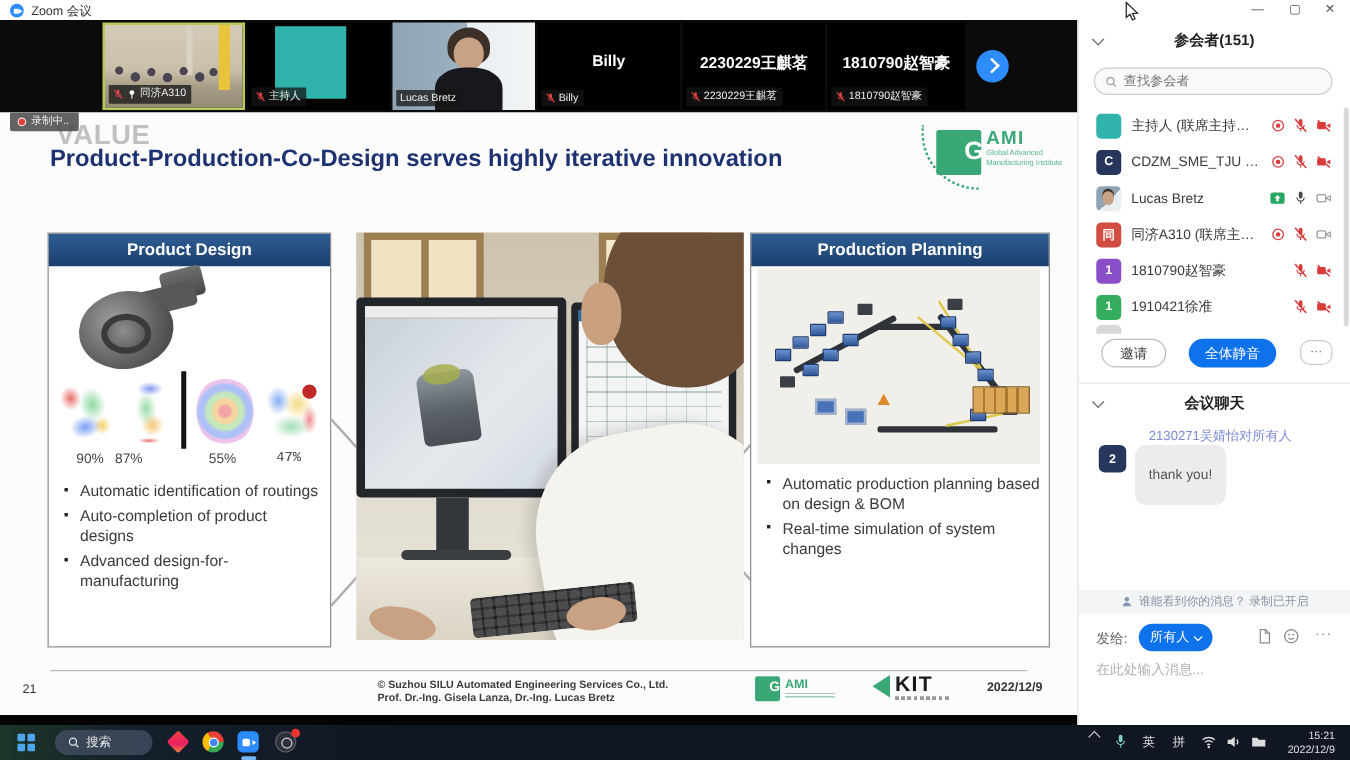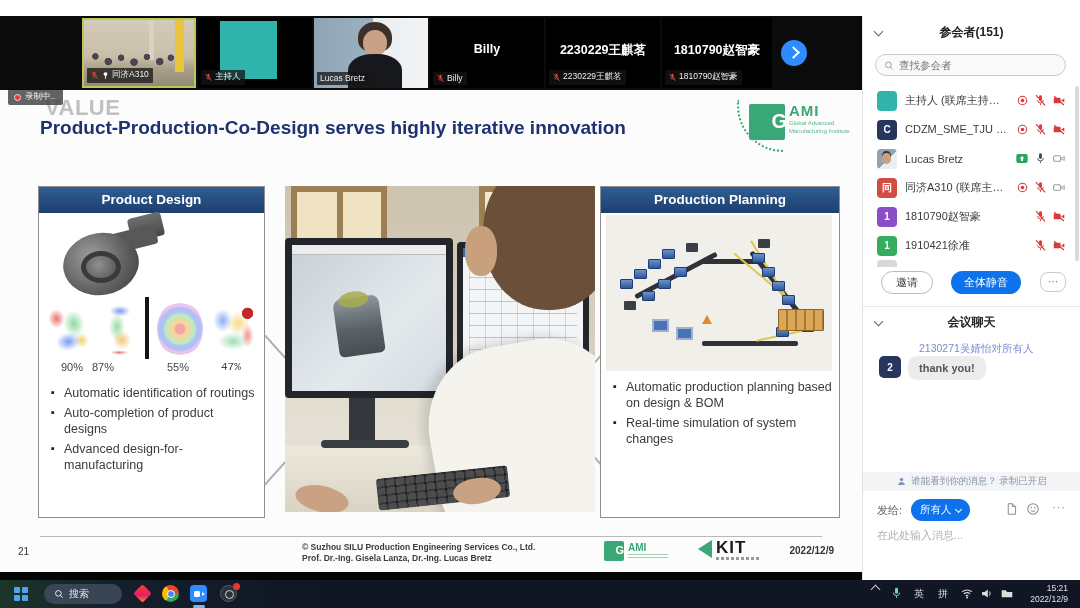--- a/index.html
+++ b/index.html
@@ -225,21 +225,21 @@
     font-size:10px; color:#666; width:26px; height:20px; line-height:16px; }
 
   #chat-divider { position:absolute; left:0; right:0; top:290px; height:1px; background:#e8e8e8; }
   #chat-head { position:absolute; left:0; right:0; top:298px; height:18px; }
   #chat-head .chev { position:absolute; left:12px; top:4px; }
   #chat-title { position:absolute; left:0; right:0; text-align:center; font-size:12px; font-weight:bold; color:#222; }
   #msg-sender { position:absolute; left:56px; top:326px; font-size:10.5px; color:#7b8bd4; }
   #msg-row { position:absolute; left:16px; top:340px; display:flex; gap:7px; align-items:flex-start; }
   #msg-av { width:22px; height:22px; border-radius:5px; background:#26365c; color:#fff; font-size:10px; font-weight:bold;
     display:flex; align-items:center; justify-content:center; }
-  #msg-bubble { background:#ececec; border-radius:9px; padding:6px 11px; font-size:11px; color:#555;font-weight:bold; }
+  #msg-bubble { background:#ececec; border-radius:9px; padding:18px 11px; font-size:11px; color:#555; }
 
   #notice { position:absolute; left:0; right:0; top:456px; height:19px; background:#f3f4f6;
     display:flex; align-items:center; justify-content:center; gap:4px; }
   #notice span { font-size:9.5px; color:#8792a8; }
   #send-row { position:absolute; left:0; right:0; top:483px; height:22px; }
   #send-label { position:absolute; left:14px; top:4px; font-size:11px; color:#666; }
   #send-pill { position:absolute; left:48px; top:0; background:#0e72ed; color:#fff; font-size:10.5px;
     border:none; border-radius:12px; padding:4px 9px; display:flex; align-items:center; gap:4px; font-family:inherit; }
   #send-pill .wchev { width:5px; height:5px; border-left:1.4px solid #fff; border-bottom:1.4px solid #fff;
     transform:rotate(-45deg); margin-top:-2px; }
@@ -279,20 +279,30 @@
   #tr-chev { left:872px; top:6px; width:7px; height:7px; border-left:1.5px solid #ccc; border-bottom:1.5px solid #ccc;
     transform:rotate(135deg); position:absolute; }
   #tr-lang1 { left:914px; } #tr-lang2 { left:938px; }
   #tr-clock { position:absolute; right:12px; top:3px; text-align:right; color:#e0e0e0; font-size:8.5px; line-height:1.3; }
 </style>
 </head>
 <body>
 
 <div id="stage">
 
+  <div id="titlebar">
+    <span class="zoom-logo"></span>
+    <span id="win-title">Zoom 会议</span>
+    <span class="win-ctl" id="ctl-min">—</span>
+    <span class="win-ctl" id="ctl-max">▢</span>
+    <span class="win-ctl" id="ctl-close">✕</span>
+    <svg id="cursor" width="12" height="17" viewBox="0 0 12 17">
+      <path d="M1 1 L1 13 L4 10.5 L6 15 L8 14 L6 9.8 L10 9.5 Z" fill="#fff" stroke="#222" stroke-width="1"></path>
+    </svg>
+  </div>
 
   <div id="video-strip">
 
     <div class="tile t-classroom" style="left:82px;">
       <div class="pillar"></div>
       <div class="pillar2"></div>
       <div class="chairs"></div>
       <div class="tile-label">
         <svg class="mic-s" width="9" height="9" viewBox="0 0 16 16">
             <rect x="6.2" y="1.5" width="3.6" height="7" rx="1.8" fill="#e04545"></rect>
@@ -480,21 +490,21 @@
         </div>
         <ul class="bullets" id="bullets-right">
           <li>Automatic production planning based on design &amp; BOM</li>
           <li>Real-time simulation of system changes</li>
         </ul>
       </div>
     </div>
 
     <div id="f-line"></div>
     <div id="f-page">21</div>
-    <div id="f-c1">© Suzhou SILU Production Engineering Services Co., Ltd.</div>
+    <div id="f-c1">© Suzhou SILU Automated Engineering Services Co., Ltd.</div>
     <div id="f-c2">Prof. Dr.-Ing. Gisela Lanza, Dr.-Ing. Lucas Bretz</div>
     <div id="f-gami">
       <div class="sq"></div>
       <div class="t">AMI</div>
       <div class="u"></div>
     </div>
     <div id="f-kit">
       <div class="mark"></div>
       <div class="t">KIT</div>
       <div class="u"></div>

